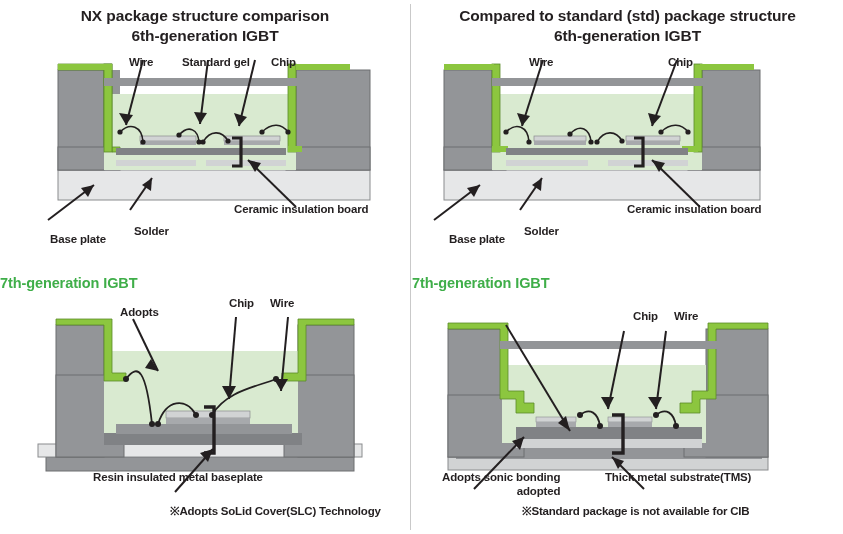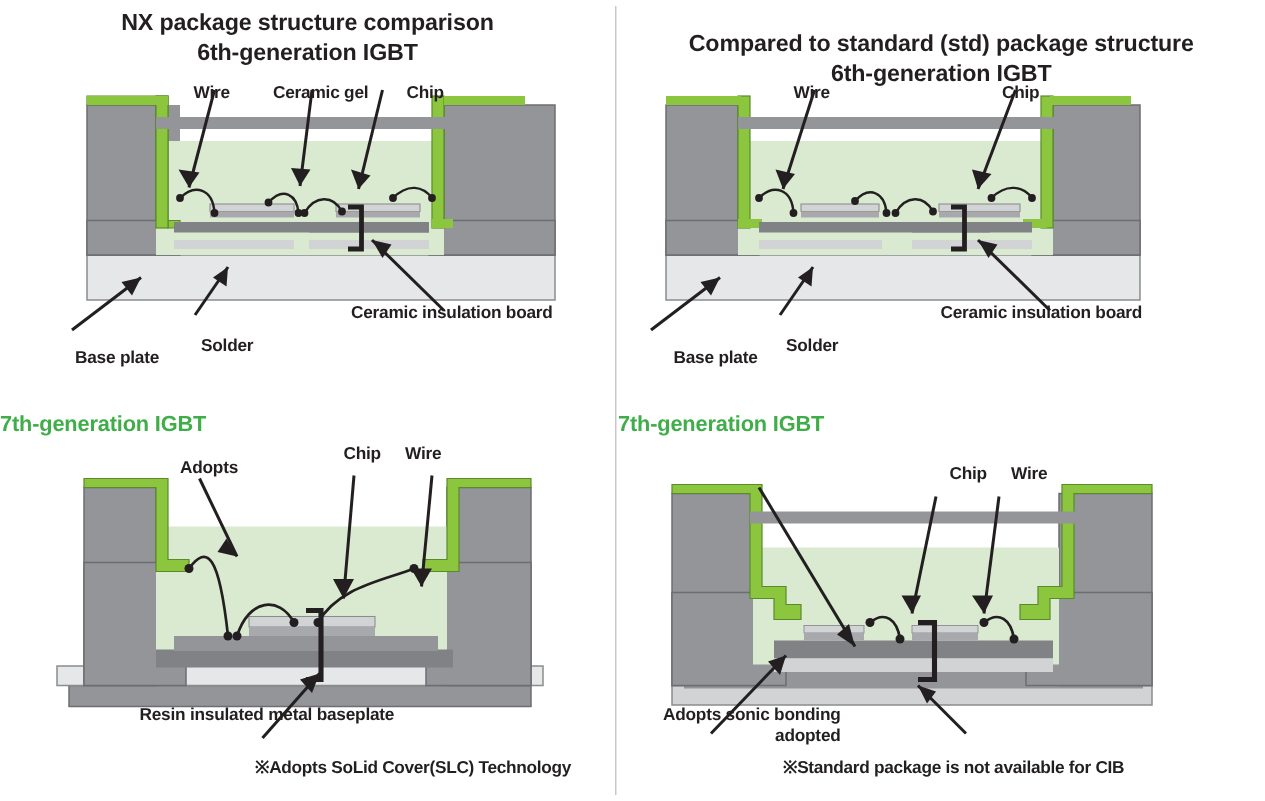--- a/index.html
+++ b/index.html
@@ -149,29 +149,29 @@
         <path d="M 296 155 L 248 108"></path>
         <path d="M 248 108 L 261 111 L 255 120 Z" stroke="none"></path>
         <path d="M 48 168 L 94 133"></path>
         <path d="M 94 133 L 88 145 L 81 136 Z" stroke="none"></path>
         <path d="M 130 158 L 152 126"></path>
         <path d="M 152 126 L 151 139 L 142 133 Z" stroke="none"></path>
       </g>
     </svg>
 
     <div class="lbl" style="left:129px; top:55px;">Wire</div>
-    <div class="lbl" style="left:182px; top:55px;">Ceramic gel</div>
+    <div class="lbl" style="left:182px; top:55px;">Standard gel</div>
     <div class="lbl" style="left:271px; top:55px;">Chip</div>
     <div class="lbl" style="left:234px; top:202px;">Ceramic insulation board</div>
     <div class="lbl" style="left:50px; top:232px;">Base plate</div>
     <div class="lbl" style="left:134px; top:224px;">Solder</div>
   </div>
 
   <div class="quad" id="quad-tr">
-    <div class="title" style="left:0; top:20px;">
+    <div class="title" style="left:0; top:6px;">
       <span>Compared to standard (std) package structure</span>
       <span class="l2">6th-generation IGBT</span>
     </div>
 
     <svg width="431" height="200" style="position:absolute; left:0; top:52px;">
 
       <rect x="32" y="118" width="316" height="30" fill="#e6e7e8" stroke="#8a8c8e" stroke-width="1"></rect>
 
       <rect x="32" y="18" width="48" height="100" fill="#939598" stroke="#6d6e71" stroke-width="1"></rect>
       <rect x="32" y="95" width="62" height="23" fill="#939598" stroke="#6d6e71" stroke-width="1"></rect>
@@ -358,16 +358,17 @@
         <path d="M 200 150 L 212 154 L 206 162 Z" stroke="none"></path>
       </g>
     </svg>
 
     <div class="lbl" style="left:221px; top:42px;">Chip</div>
     <div class="lbl" style="left:262px; top:42px;">Wire</div>
     <div class="lbl" style="left:30px; top:203px;">
       <span>Adopts sonic bonding</span><br>
       <span style="display:inline-block; width:100%; text-align:right;">adopted</span>
     </div>
+    <div class="lbl" style="left:193px; top:203px;">Thick metal substrate(TMS)</div>
     <div class="footnote" style="left:110px; top:236px;">※Standard package is not available for CIB</div>
   </div>
 
 </div>
 
 </body></html>

